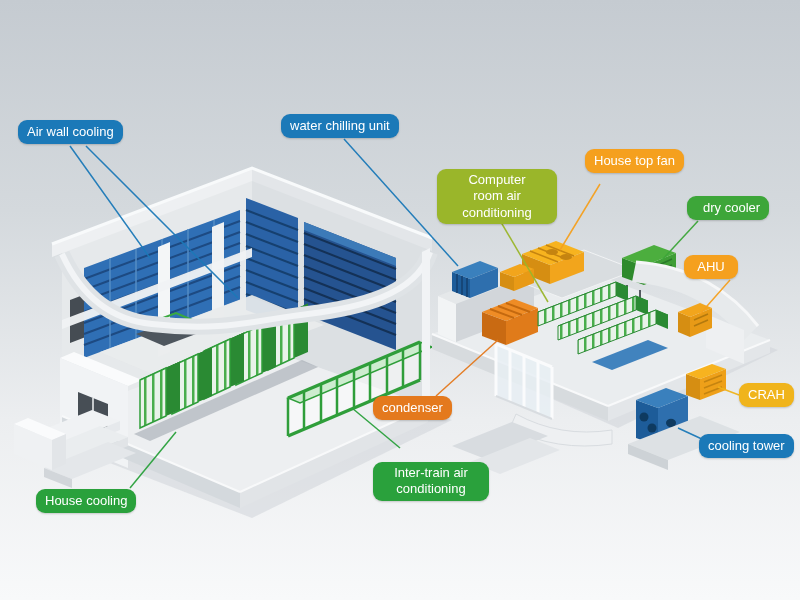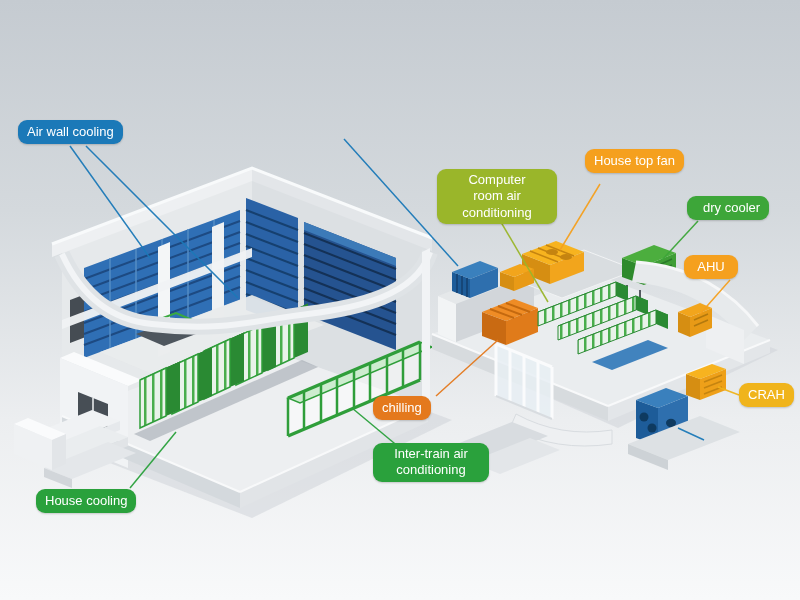--- a/index.html
+++ b/index.html
@@ -329,22 +329,24 @@
     <line x1="730" y1="280" x2="700" y2="314" stroke="#f5a01e"></line>
     <line x1="739" y1="395" x2="718" y2="387" stroke="#f0b41c"></line>
     <line x1="704" y1="440" x2="678" y2="428" stroke="#1b79b8"></line>
     <line x1="436" y1="396" x2="498" y2="340" stroke="#e4791d"></line>
     <line x1="400" y1="448" x2="352" y2="408" stroke="#2aa13c"></line>
     <line x1="130" y1="488" x2="176" y2="432" stroke="#2aa13c"></line>
   </g>
 </svg>
 
 <div class="label" style="left: 18px; top: 120px; background-color: rgb(27, 121, 184);">Air wall cooling</div>
+<div class="label" style="left: 281px; top: 114px; background-color: rgb(27, 121, 184);">water chilling unit</div>
 <div class="label wrap" style="left: 437px; top: 169px; width: 120px; padding: 3px 24px; background-color: rgb(154, 182, 42);">Computer room air conditioning</div>
 <div class="label" style="left: 585px; top: 149px; background-color: rgb(245, 160, 30);">House top fan</div>
 <div class="label" style="left: 687px; top: 196px; background-color: rgb(61, 166, 57); padding-left: 16px;">dry cooler</div>
 <div class="label" style="left: 684px; top: 255px; width: 54px; background-color: rgb(245, 160, 30);">AHU</div>
 <div class="label" style="left: 739px; top: 383px; background-color: rgb(240, 180, 28);">CRAH</div>
-<div class="label" style="left: 373px; top: 396px; background-color: rgb(228, 121, 29);">chilling</div>
-<div class="label wrap" style="left: 373px; top: 443px; width: 116px; padding: 3px 6px; background-color: rgb(42, 161, 60);">Inter-train air conditioning</div>
+<div class="label" style="left: 699px; top: 434px; background-color: rgb(27, 121, 184);">cooling tower</div>
+<div class="label" style="left: 373px; top: 396px; background-color: rgb(228, 121, 29);">condenser</div>
+<div class="label wrap" style="left: 373px; top: 462px; width: 116px; padding: 3px 6px; background-color: rgb(42, 161, 60);">Inter-train air conditioning</div>
 <div class="label" style="left: 36px; top: 489px; background-color: rgb(42, 161, 60);">House cooling</div>
 
 </div>
 
 </body></html>

